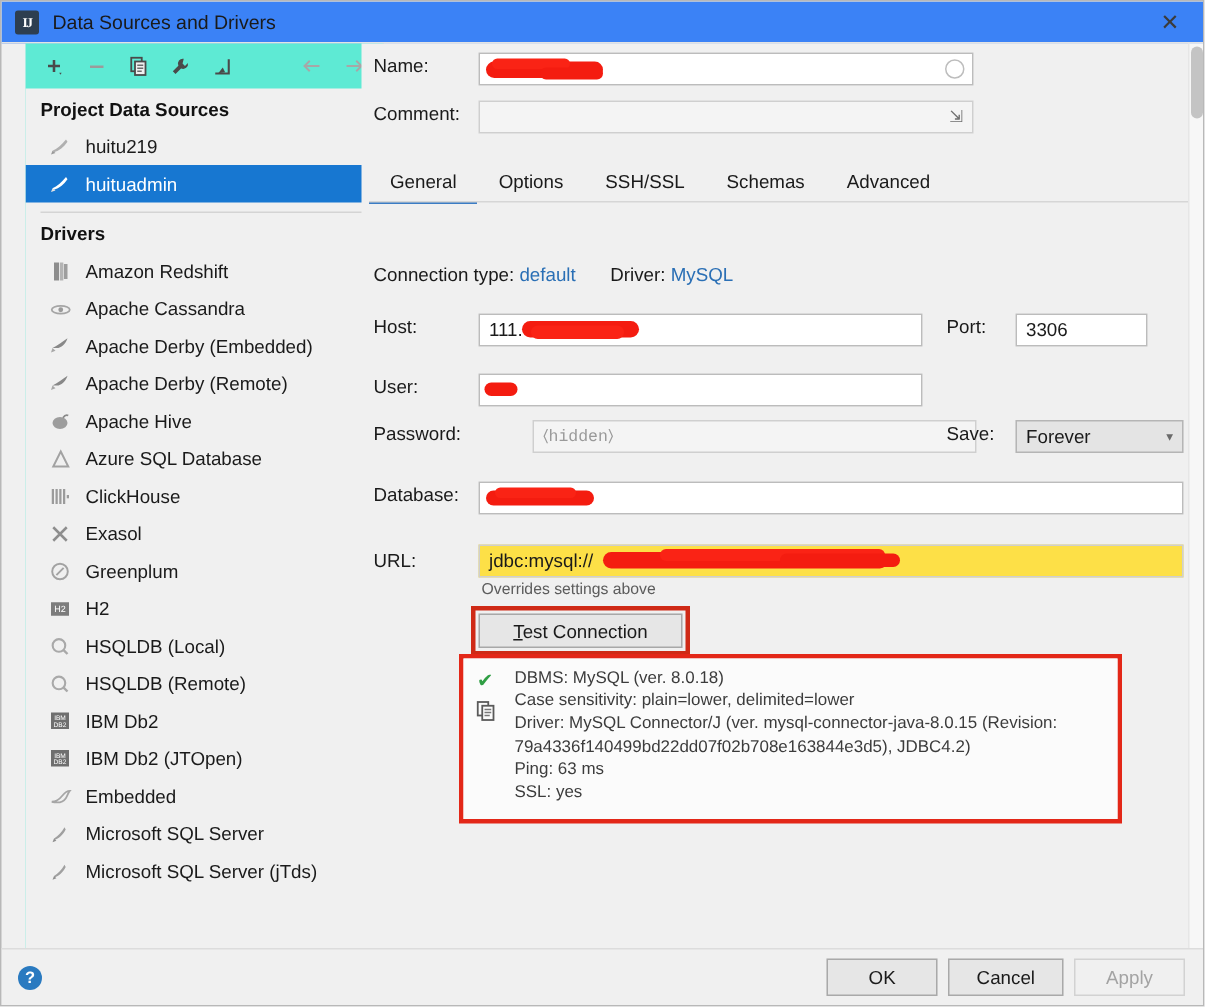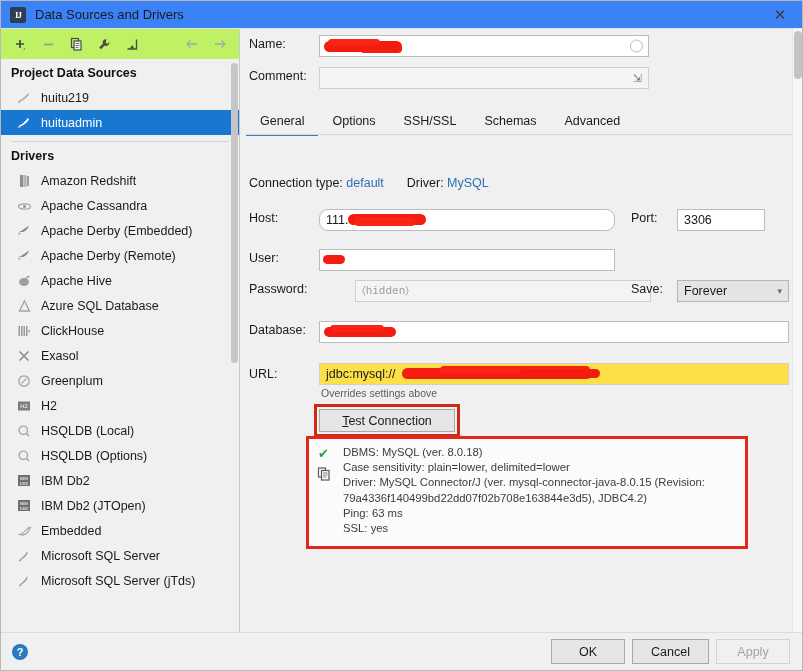--- a/index.html
+++ b/index.html
@@ -39,22 +39,22 @@
   .title-text { font-size: 13px; color: #1a1a1a; }
   .title-close {
     position: absolute; right: 0; top: 0;
     width: 44px; height: 28px;
     display: flex; align-items: center; justify-content: center;
     font-size: 15px; color: #3b3b3b; cursor: default;
   }
 
   
   .left-panel {
-    position: absolute; left: 0; top: 28px; width: 239px; bottom: 38px;
-    background: #bef264;
+    position: absolute; left: 16px; top: 28px; width: 239px; bottom: 38px;
+    background: #5eead4;
     border-right: 1px solid #c8c8c8;
     display: flex; flex-direction: column;
   }
   .toolbar {
     height: 30px; display: flex; align-items: center;
     padding: 0 6px; gap: 2px;
     flex: none;
   }
   .tb-btn {
     width: 26px; height: 24px;
@@ -419,21 +419,21 @@
           <span>HSQLDB (Local)</span>
         </div>
 
         <div class="tree-row">
           <span class="ti">
             <svg width="14" height="14" viewBox="0 0 14 14">
               <circle cx="6.3" cy="6.3" r="4.2" fill="none" stroke="#a9a9a9" stroke-width="1.4"></circle>
               <path d="M9.4 9.4l2.6 2.6" stroke="#a9a9a9" stroke-width="1.6"></path>
             </svg>
           </span>
-          <span>HSQLDB (Options)</span>
+          <span>HSQLDB (Remote)</span>
         </div>
 
         <div class="tree-row">
           <span class="ti">
             <svg width="14" height="13" viewBox="0 0 14 13">
               <rect x="1" y="1" width="12" height="11" fill="#6f6f6f"></rect>
               <text x="7" y="6" font-size="4.4" fill="#fff" text-anchor="middle" font-family="Liberation Sans, sans-serif">IBM</text>
               <text x="7" y="10.6" font-size="4.4" fill="#fff" text-anchor="middle" font-family="Liberation Sans, sans-serif">DB2</text>
             </svg>
           </span>
@@ -522,21 +522,21 @@
       <span>Connection type:</span>
       <span class="link">default</span>
       <span class="gap"></span>
       <span>Driver:</span>
       <span class="link">MySQL</span>
     </div>
 
     <div class="field-row" style="left:8px; top:182px;">
       <span class="flabel">Host:</span>
     </div>
-    <div class="textfield" style="position:absolute; left:78px; top:180px; width:296px;border-radius:9px;">
+    <div class="textfield" style="position:absolute; left:78px; top:180px; width:296px;">
       <span>111.</span>
       <span class="redact" style="left:28px; top:4px; width:78px; height:11px;"></span>
       <span class="redact r2" style="left:34px; top:7px; width:62px; height:9px;"></span>
     </div>
 
     <div class="field-row" style="left:390px; top:182px;">
       <span class="flabel">Port:</span>
     </div>
     <div class="textfield" style="position:absolute; left:436px; top:180px; width:88px;">
       <span>3306</span>

